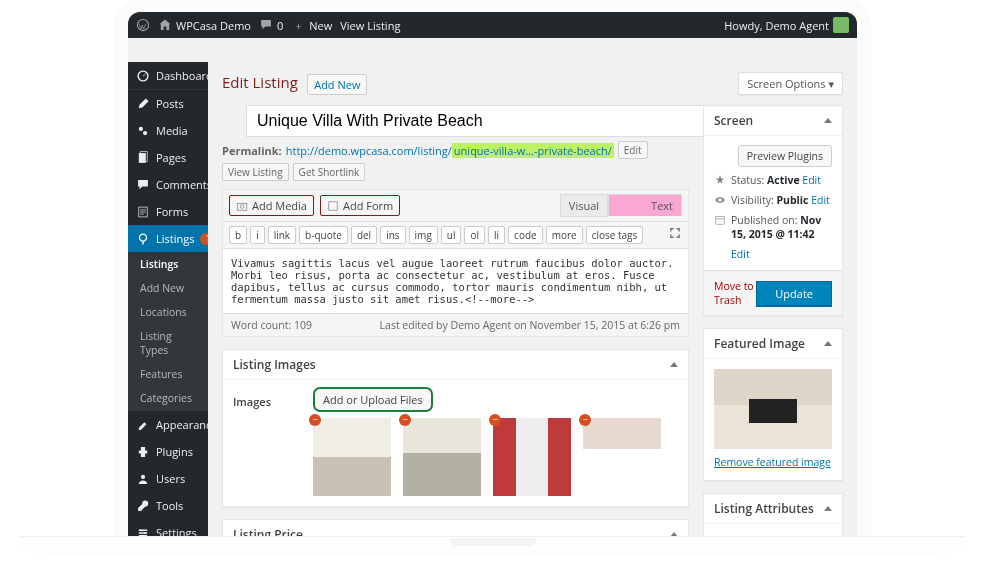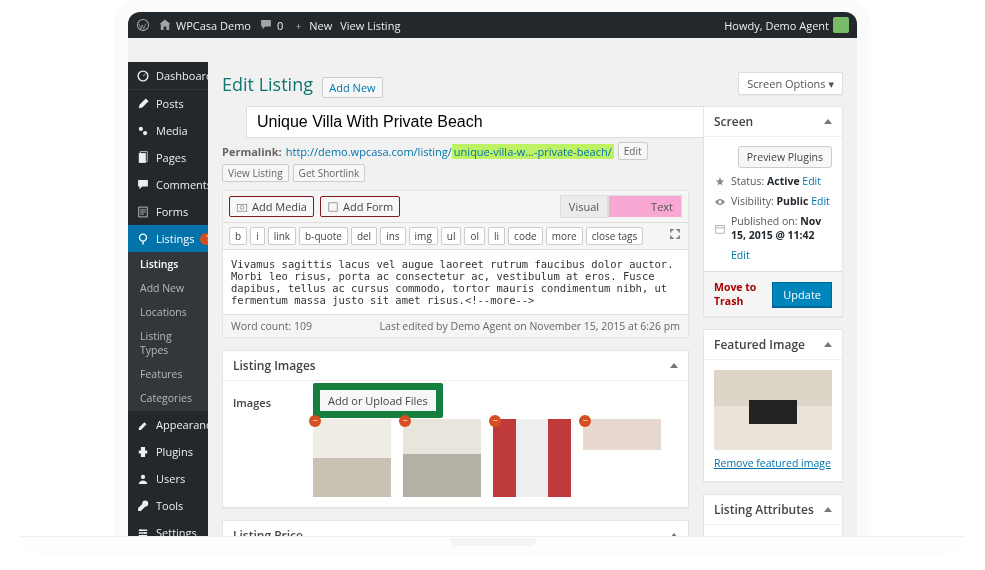--- a/index.html
+++ b/index.html
@@ -26,21 +26,21 @@
 .sidebar .menu-item.current { background:#0073aa; color:#fff; }
 .sidebar .menu-item svg, .sidebar .sep svg { width:14px; height:14px; fill:currentColor; flex-shrink:0; }
 .sidebar .badge { background:#d54e21; color:#fff; border-radius:8px; padding:0 5px; font-size:9px; line-height:12px; }
 .submenu { background:#32373c; }
 .submenu .sub { padding:5px 8px 5px 12px; color:#b4b9be; font-size:10.5px; cursor:pointer; }
 .submenu .sub.current { color:#fff; font-weight:600; }
 .sidebar .sep { border-top:1px solid #32373c; margin:0; }
 
 .content { flex:1; background:#f1f1f1; overflow-y:auto; padding:10px 14px; }
 .hrow { display:flex; justify-content:space-between; align-items:flex-start; }
-.h1 { font-size:18px; font-weight:400; color:#0f766e; }
+.h1 { font-size:15px; font-weight:400; color:#7f1d1d; }
 .page-title-action { font-size:11px; color:#0073aa; border:1px solid #ccc; background:#f7f7f7; padding:2px 6px; border-radius:2px; margin-left:6px; vertical-align:middle; cursor:pointer; }
 .screen-opts { font-size:11px; color:#555; border:1px solid #ddd; background:#fff; padding:3px 8px; border-radius:2px; box-shadow:0 1px 1px rgba(0,0,0,.04); cursor:pointer; }
 
 .cols { display:flex; gap:14px; margin-top:10px; }
 .maincol { flex:1; min-width:0; }
 .sidecol { width:140px; flex-shrink:0; }
 
 .title-input { width:100%; padding:6px 10px; font-size:16px; border:1px solid #ddd; background:#fff;margin-left:24px; }
 .permalink { font-size:11px; color:#666; margin-top:4px; display:flex; align-items:center; flex-wrap:wrap; gap:4px; }
 .permalink a { color:#0073aa; }
@@ -61,34 +61,34 @@
 .status-row { display:flex; justify-content:space-between; padding:4px 8px; font-size:10.5px; color:#666; background:#f5f5f5; border-top:1px solid #ddd; }
 
 .postbox { background:#fff; border:1px solid #e5e5e5; box-shadow:0 1px 1px rgba(0,0,0,.04); margin-top:12px; }
 .postbox .hndle { padding:6px 10px; font-size:12px; font-weight:600; border-bottom:1px solid #eee; display:flex; justify-content:space-between; align-items:center; cursor:move; }
 .toggle-ind { width:0; height:0; border-left:4px solid transparent; border-right:4px solid transparent; border-bottom:5px solid #777; cursor:pointer; }
 .postbox .inside { padding:10px; }
 
 .img-row { display:flex; gap:10px; }
 .img-label { width:70px; font-size:11px; font-weight:600; padding-top:4px; }
 .img-content { flex:1; }
-.upload-btn { font-size:11px; border:7px solid #15803d; background:#f7f7f7; padding:3px 8px; border-radius:2px; cursor:pointer; }
+.upload-btn { font-size:11px; border:2px solid #15803d; background:#f7f7f7; padding:3px 8px; border-radius:7px; cursor:pointer; }
 .thumbs { display:flex; gap:12px; margin-top:10px; }
 .thumb { width:78px; height:78px; position:relative; background:#ddd; }
 .thumb .del { position:absolute; top:-4px; left:-4px; width:12px; height:12px; background:#d54e21; border-radius:50%; color:#fff; font-size:9px; line-height:12px; text-align:center; cursor:pointer; }
 .thumb .room { width:100%; height:100%; }
 
 .sidecol .postbox { margin-top:0; margin-bottom:12px; }
-.pub-row { font-size:10.5px; color:#555; padding:3px 0; display:flex; align-items:center; gap:5px; }
+.pub-row { font-size:10.5px; color:#555; padding:3px 0; display:flex; align-items:flex-start; gap:5px; }
 .pub-row b { color:#23282d; }
 .pub-row a { color:#0073aa; cursor:pointer; }
 .pub-row svg { width:12px; height:12px; fill:#888; flex-shrink:0; margin-top:1px; }
 .pub-actions { display:flex; justify-content:space-between; align-items:center; border-top:1px solid #ddd; margin:6px -10px -10px; padding:8px 10px; background:#f5f5f5; }
-.trash { color:#a00; font-size:10.5px; cursor:pointer;font-weight:bold; }
-.btn-primary { background:#0085ba; border:1px solid #006799; color:#fff; padding:4px 10px; border-radius:0; font-size:11px; cursor:pointer; box-shadow:0 1px 0 #006799; }
+.trash { color:#a00; font-size:10.5px; cursor:pointer; }
+.btn-primary { background:#0085ba; border:1px solid #006799; color:#fff; padding:4px 18px; border-radius:0; font-size:11px; cursor:pointer; box-shadow:0 1px 0 #006799; }
 .btn-secondary { background:#f7f7f7; border:1px solid #ccc; padding:3px 8px; border-radius:3px; font-size:10.5px; cursor:pointer; }
 .preview-row { text-align:right; padding-bottom:6px; }
 
 .feat-img { width:100%; height:80px; background:#ccc; }
 .remove-link { color:#0073aa; font-size:10.5px; text-decoration:underline; display:inline-block; margin-top:6px; cursor:pointer; }
 
 .attr-sec h4 { font-size:11px; font-weight:600; margin:6px 0 4px; }
 
 
 .room1 { background: linear-gradient(#f0ede6 50%, #c8c2b5 50%); }

